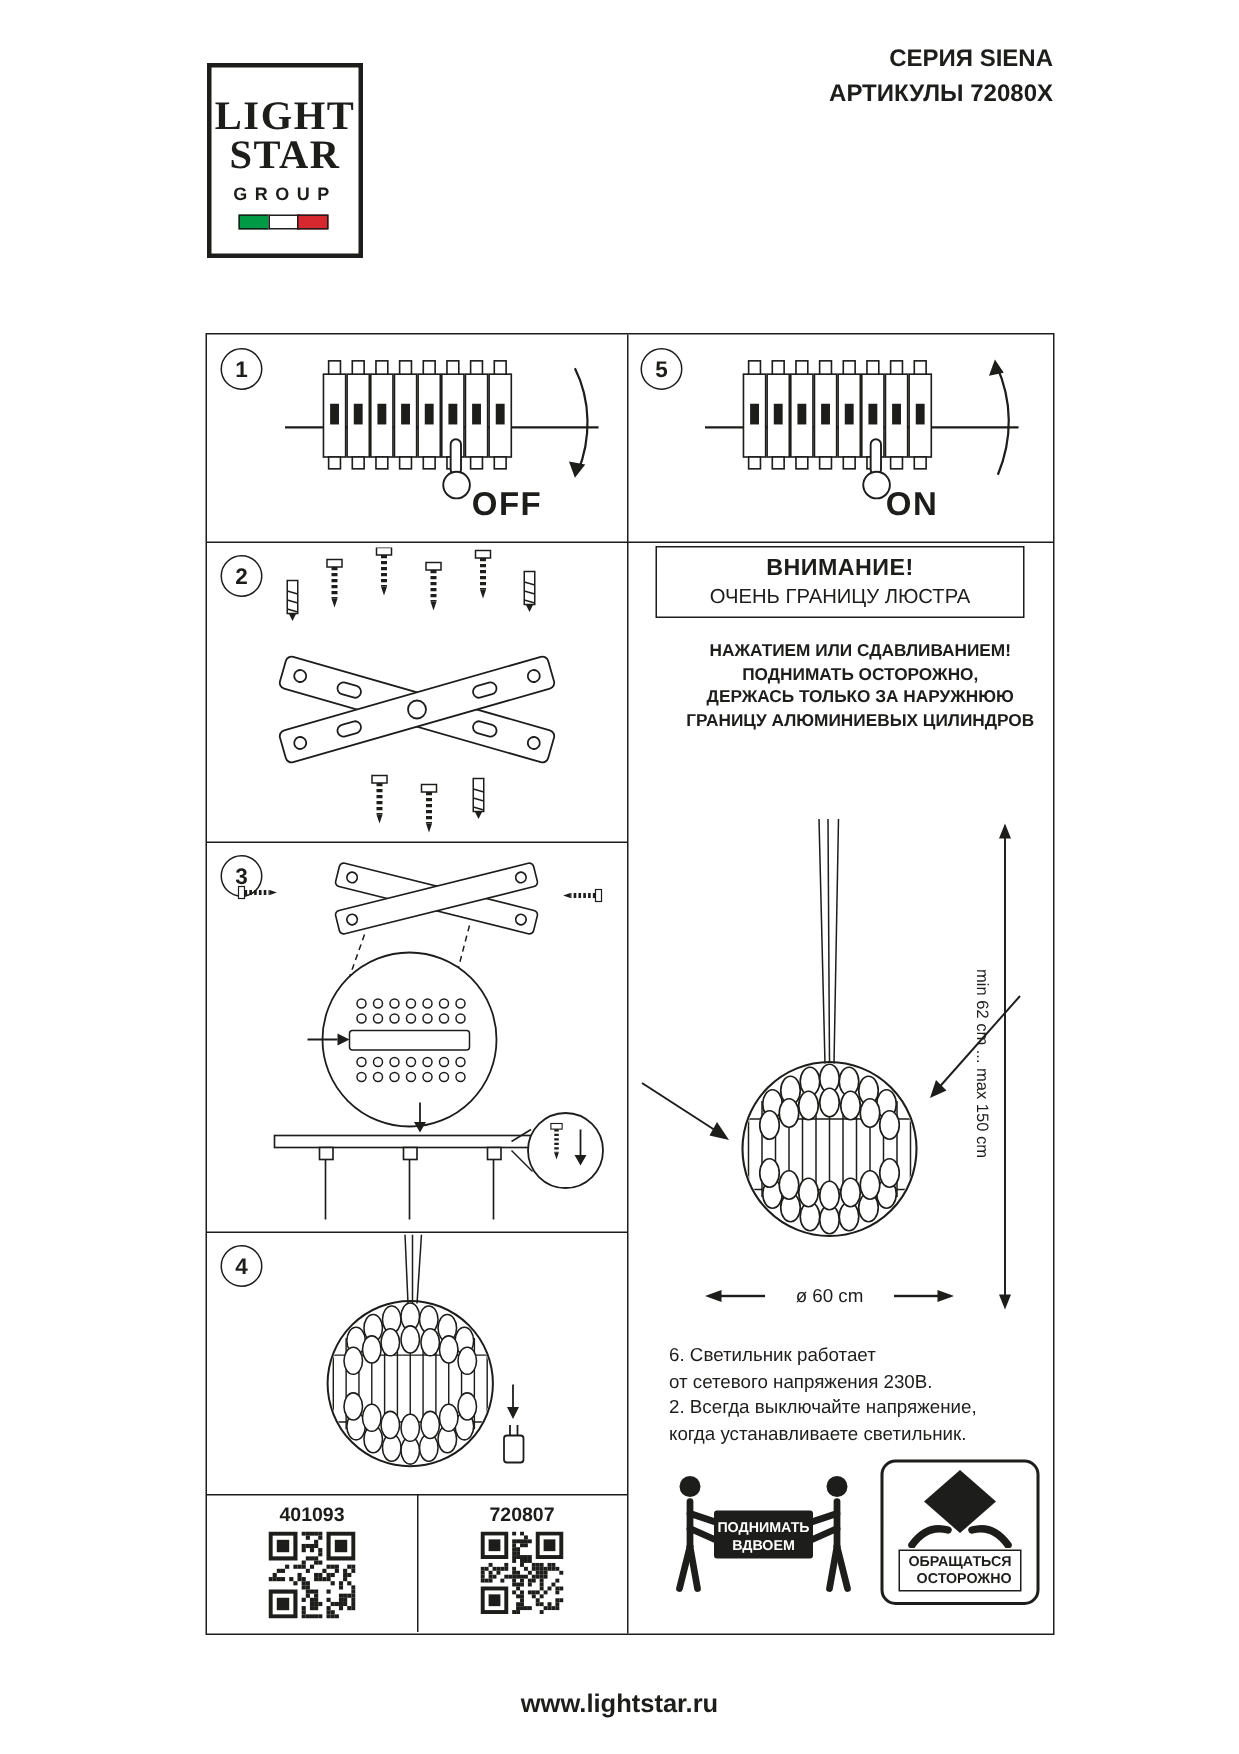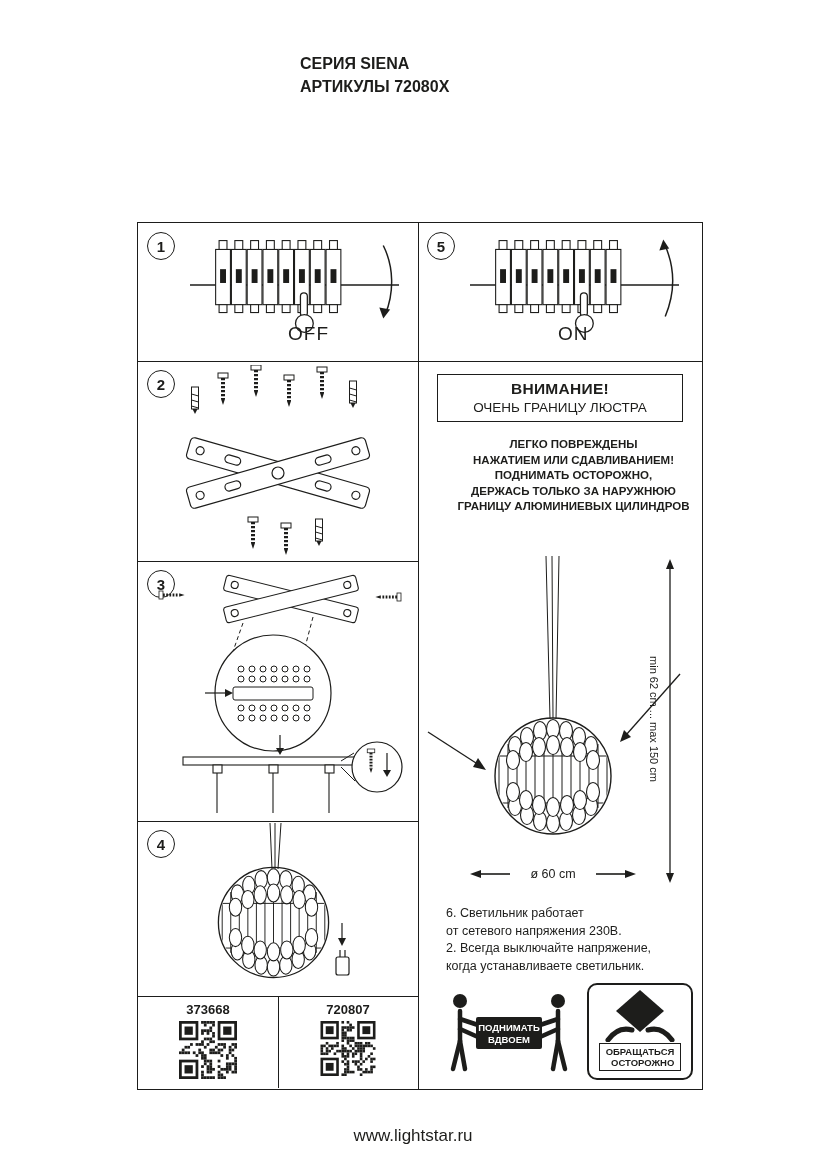--- a/index.html
+++ b/index.html
@@ -7,32 +7,32 @@
   .page{position:relative;width:826px;height:1169px;background:#fff;color:#1d1d1b;
         font-family:"Liberation Sans",sans-serif;overflow:hidden}
   
   .logo{position:absolute;left:138px;top:42px;width:104px;height:130px;border:3px solid #1d1d1b;
         display:flex;flex-direction:column;align-items:center;justify-content:center;padding-top:2px}
   .logo-big{font-family:"Liberation Serif",serif;font-weight:bold;font-size:27px;line-height:26px;letter-spacing:1px}
   .logo-group{font-size:12px;letter-spacing:5px;margin-top:6px;font-weight:bold}
   .logo-flag{display:flex;margin-top:7px}
   .logo-flag span{width:21px;height:10px;border:1.5px solid #1d1d1b;margin-left:-1.5px}
   .fg{background:#009a44}.fw{background:#ffffff}.fr{background:#d7282f}
-  .head-text{position:absolute;left:300px;top:52px;width:402px;}
+  .head-text{position:absolute;left:300px;top:28px;width:402px;text-align:right}
   .series-line{font-size:16px;font-weight:bold;line-height:23px}
   .doc-title{margin-top:34px;font-size:18px;font-weight:bold;line-height:25px}
   
   .grid{position:absolute;left:137px;top:222px;width:566px;height:868px;border:1.4px solid #1d1d1b}
   .line{position:absolute;background:#1d1d1b}
   .cell{position:absolute}
   .stepnum{position:absolute;left:9px;top:9px;width:28px;height:28px;border:1.6px solid #1d1d1b;
            border-radius:50%;display:flex;align-items:center;justify-content:center;
            font-size:15px;font-weight:bold}
   .ill{position:absolute}
-  .switch-label{position:absolute;font-size:19px;font-weight:normal;letter-spacing:1px;}
+  .switch-label{position:absolute;font-size:22px;font-weight:bold;letter-spacing:1px;text-align:center}
   
   .warn-box{position:absolute;left:19px;top:13px;width:246px;border:1.7px solid #1d1d1b;
             text-align:center;padding:5px 0 6px}
   .warn-title{font-size:15.5px;font-weight:bold;letter-spacing:.3px}
   .warn-sub{font-size:13.5px;margin-top:2px}
   .warn-lines{position:absolute;left:0;top:76px;width:100%;text-align:center;
               font-size:11.5px;font-weight:bold;line-height:15.5px}
   .dim-vertical{position:absolute;left:86px;top:352px;width:300px;text-align:center;
                 font-size:11px;transform:rotate(90deg)}
   .dim-horizontal{position:absolute;left:35px;top:506px;width:200px;display:flex;
@@ -43,21 +43,21 @@
               align-items:center;padding-top:3px}
   .handle-label{border:1.5px solid #1d1d1b;font-size:9.5px;font-weight:bold;text-align:right;
                 padding:2px 6px;line-height:11px;margin-top:1px}
   
   .qr-cell{display:flex;flex-direction:column;align-items:center;padding-top:6px}
   .qr-label{font-size:13px;font-weight:bold;margin-bottom:4px}
   
   .sign-text{fill:#fff;font-family:"Liberation Sans",sans-serif;font-weight:bold;
              font-size:9.5px;text-anchor:middle}
   footer{position:absolute;left:0;top:1126px;width:100%;text-align:center;
-         font-size:17px;font-weight:normal}
+         font-size:17px;font-weight:bold}
 </style>
 </head>
 <body>
 
 <svg width="0" height="0" style="position:absolute" aria-hidden="true">
   <defs>
     <clipPath id="ballclip">
         <circle cx="70" cy="72" r="57"></circle>
       </clipPath>
     <g id="brk-mod" stroke="#1d1d1b" fill="#fff" stroke-width="1.1">
@@ -129,20 +129,30 @@
       </g>
       <use href="#ball-top"></use>
       <use href="#ball-top" transform="translate(0,144) scale(1,-1)"></use>
       <circle cx="70" cy="72" r="58" fill="none" stroke="#1d1d1b" stroke-width="1.4"></circle>
     </g>
   </defs>
 </svg>
 
 <div class="page">
 
+  <div class="logo">
+    <div class="logo-big">LIGHT</div>
+    <div class="logo-big">STAR</div>
+    <div class="logo-group">GROUP</div>
+    <div class="logo-flag">
+      <span class="fg"></span>
+        <span class="fw"></span>
+        <span class="fr"></span>
+    </div>
+  </div>
   <div class="head-text">
     <div class="series-line">СЕРИЯ SIENA</div>
     <div class="series-line">АРТИКУЛЫ 72080X</div>
     <div class="doc-title">
     </div>
   </div>
 
   <div class="grid">
 
     <div class="line" style="left:280px;top:0;width:1.4px;height:100%"></div>
@@ -304,21 +314,21 @@
         <polygon points="204,123 200,115 208,115" fill="#1d1d1b"></polygon>
         <g stroke="#1d1d1b" fill="#fff" stroke-width="1.2">
           <rect x="198" y="134" width="13" height="18" rx="2"></rect>
           <line x1="202" y1="134" x2="202" y2="127"></line>
           <line x1="207" y1="134" x2="207" y2="127"></line>
         </g>
       </svg>
     </div>
 
     <div class="cell qr-cell" style="left:0;top:773px;width:140px;height:92px">
-      <div class="qr-label">373668</div>
+      <div class="qr-label">401093</div>
       <svg class="qr" width="58" height="58" viewBox="0 0 63 63">
           <rect x="0" y="0" width="63" height="63" fill="#fff"></rect>
           <rect x="24" y="0" width="3" height="3" fill="#1d1d1b"></rect>
           <rect x="27" y="0" width="3" height="3" fill="#1d1d1b"></rect>
           <rect x="30" y="0" width="3" height="3" fill="#1d1d1b"></rect>
           <rect x="33" y="0" width="3" height="3" fill="#1d1d1b"></rect>
           <rect x="36" y="0" width="3" height="3" fill="#1d1d1b"></rect>
           <rect x="27" y="3" width="3" height="3" fill="#1d1d1b"></rect>
           <rect x="36" y="3" width="3" height="3" fill="#1d1d1b"></rect>
           <rect x="33" y="6" width="3" height="3" fill="#1d1d1b"></rect>
@@ -570,27 +580,26 @@
           <rect x="6" y="6" width="9" height="9" fill="#1d1d1b"></rect>
           <rect x="42" y="0" width="21" height="21" fill="#1d1d1b"></rect>
           <rect x="45" y="3" width="15" height="15" fill="#fff"></rect>
           <rect x="48" y="6" width="9" height="9" fill="#1d1d1b"></rect>
           <rect x="0" y="42" width="21" height="21" fill="#1d1d1b"></rect>
           <rect x="3" y="45" width="15" height="15" fill="#fff"></rect>
           <rect x="6" y="48" width="9" height="9" fill="#1d1d1b"></rect>
         </svg>
     </div>
 
-    <div class="cell" style="left:280px;top:138px;width:311px;height:727px">
+    <div class="cell" style="left:280px;top:128px;width:311px;height:727px">
       <div class="warn-box">
         <div class="warn-title">ВНИМАНИЕ!</div>
         <div class="warn-sub">ОЧЕНЬ ГРАНИЦУ ЛЮСТРА</div>
       </div>
       <div class="warn-lines">
-        <div>ЛЕГКО ПОВРЕЖДЕНЫ</div>
         <div>НАЖАТИЕМ ИЛИ СДАВЛИВАНИЕМ!</div>
         <div>ПОДНИМАТЬ ОСТОРОЖНО,</div>
         <div>ДЕРЖАСЬ ТОЛЬКО ЗА НАРУЖНЮЮ</div>
         <div>ГРАНИЦУ АЛЮМИНИЕВЫХ ЦИЛИНДРОВ</div>
       </div>
       <svg class="ill" style="left:0;top:195px" width="270" height="330" viewBox="0 0 270 330">
         <g stroke="#1d1d1b" stroke-width="1" fill="none">
           <line x1="128" y1="0" x2="132" y2="163"></line>
           <line x1="134" y1="0" x2="135" y2="162"></line>
           <line x1="141" y1="0" x2="138" y2="163"></line>

